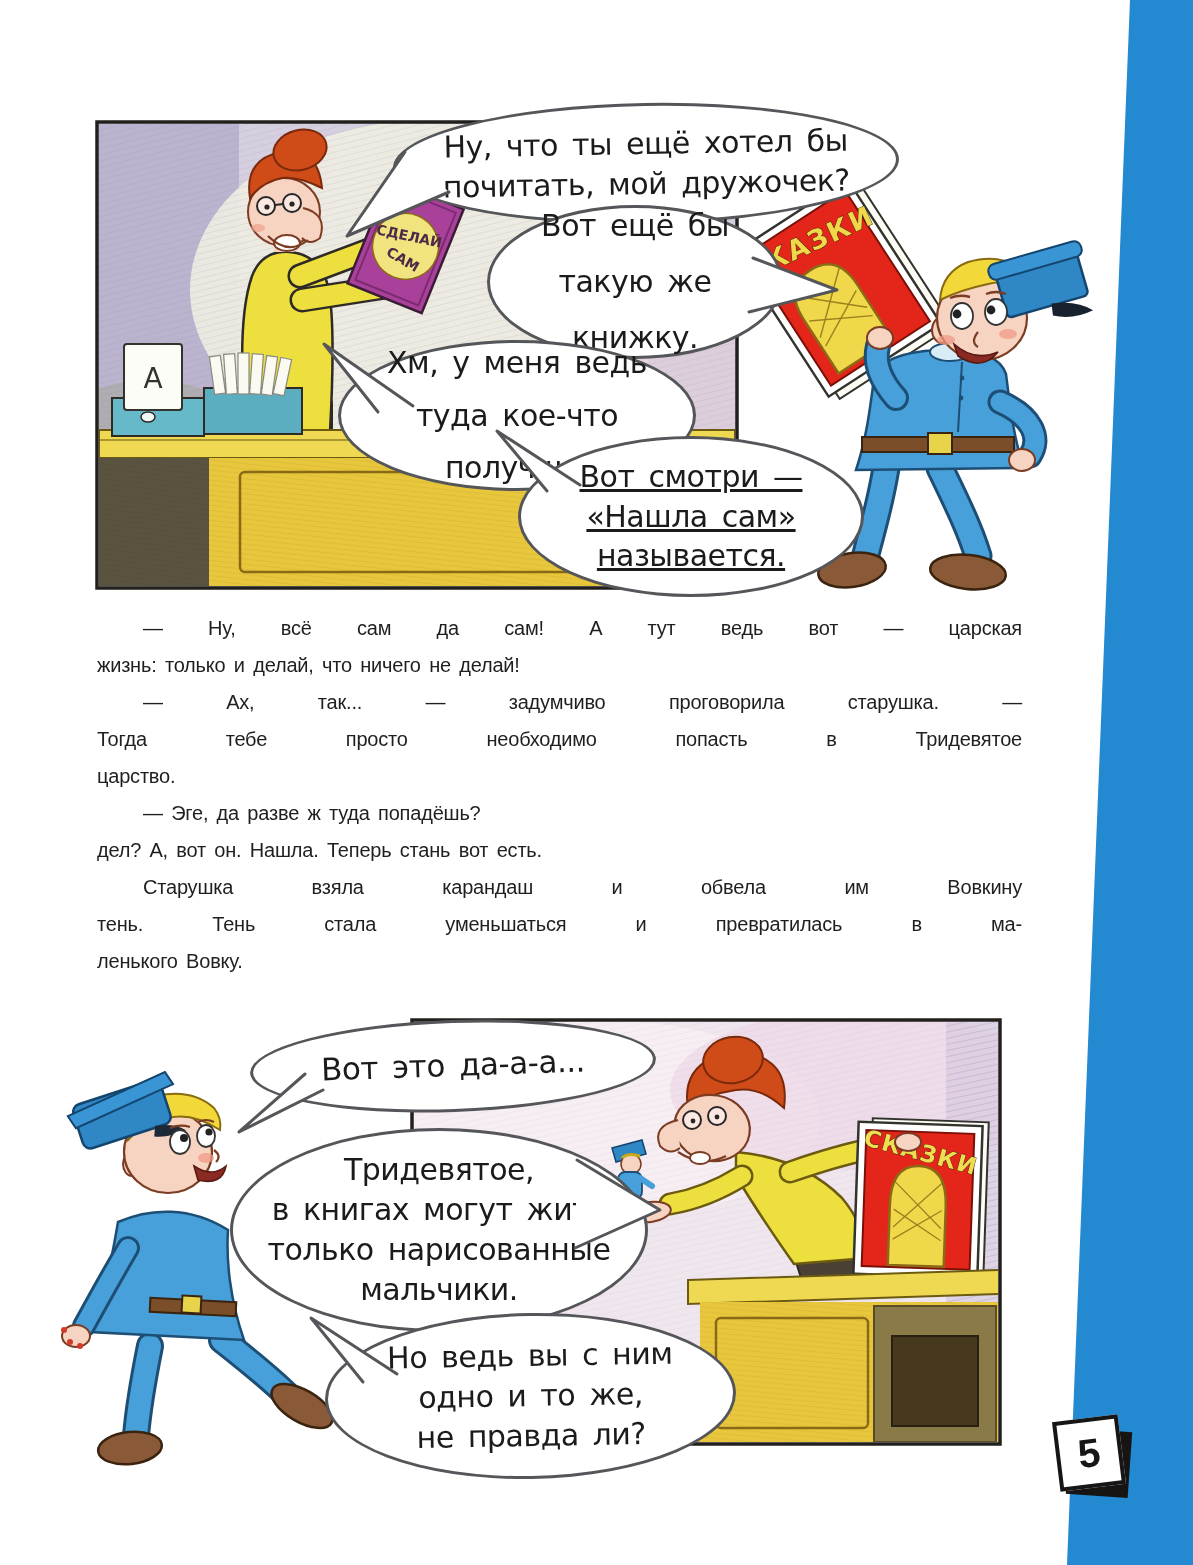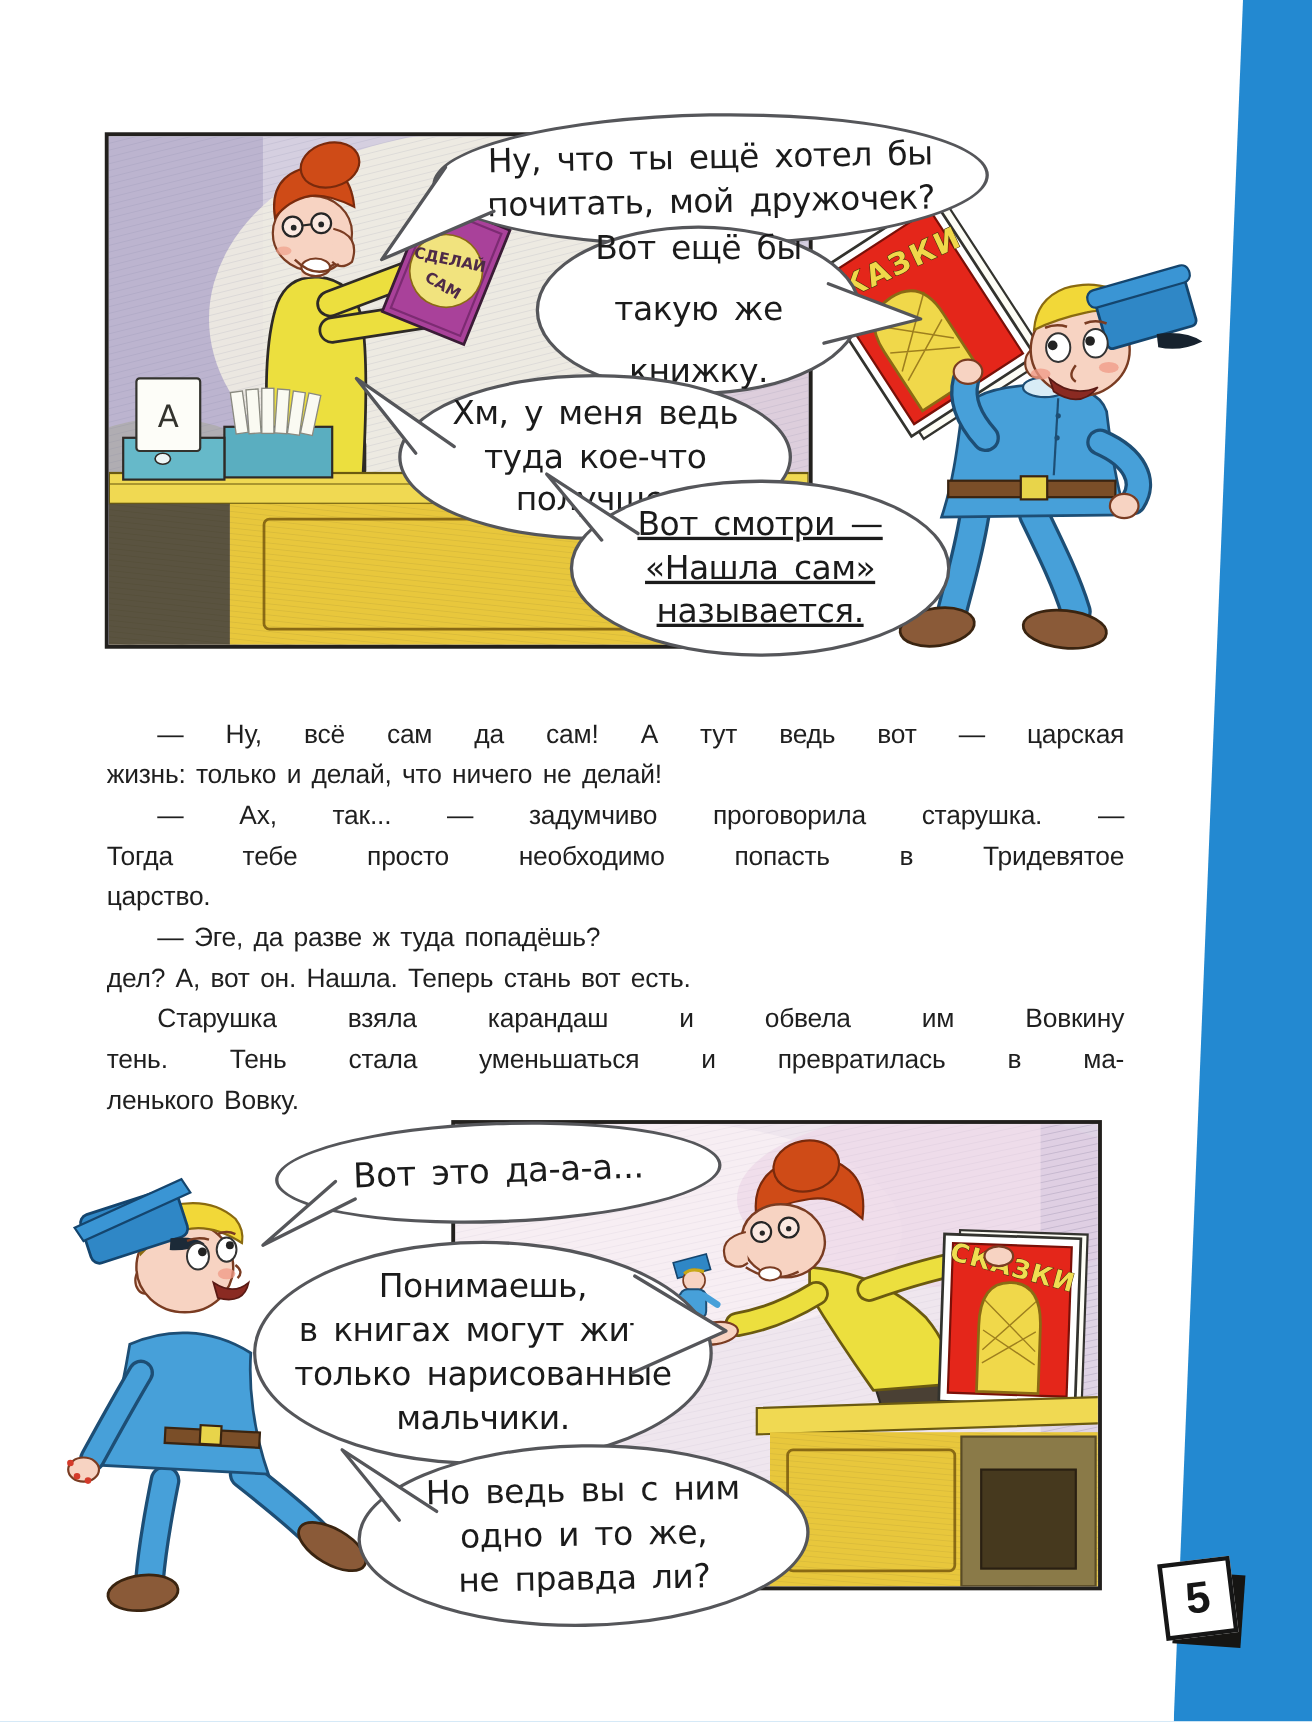--- a/index.html
+++ b/index.html
@@ -11,38 +11,38 @@
   #scene-top{top:0;}
   #scene-bottom{top:1000px;}
   
   .bubble{position:absolute;background:#ffffff;border:3px solid #55565a;border-radius:50%;
         display:flex;flex-direction:column;align-items:center;justify-content:center;
         text-align:center;z-index:3;color:#1b1b1b;font-size:30px;line-height:1.33;
         word-spacing:5px;letter-spacing:-0.5px;}
   .bubble span{display:block;white-space:nowrap;}
   .b1{left:393px;top:103px;width:500px;height:115px;transform:rotate(-1deg);}
   .b2{left:487px;top:205px;width:290px;height:148px;gap:16px;}
-  .b3{left:362px;top:340px;width:352px;height:145px;}
+  .b3{left:338px;top:340px;width:352px;height:145px;justify-content:space-between;}
   .b4{left:518px;top:436px;width:340px;height:155px;text-decoration:underline;}
   .b5{left:250px;top:1020px;width:400px;height:86px;transform:rotate(-2deg);font-size:31px;}
   .b6{left:230px;top:1128px;width:412px;height:198px;}
   .b7{left:325px;top:1313px;width:405px;height:160px;transform:rotate(-1deg);}
   .tail{position:absolute;z-index:4;overflow:visible;}
   .tail path{fill:#ffffff;stroke:#55565a;stroke-width:3;stroke-linejoin:round;stroke-linecap:round;}
   .t1{left:345px;top:148px;}
   .t2{left:745px;top:252px;}
   .t3{left:318px;top:336px;}
   .t4{left:492px;top:425px;}
   .t5{left:235px;top:1068px;}
   .t6{left:565px;top:1150px;}
   .t7{left:305px;top:1312px;}
   
   .story{position:absolute;left:97px;top:610px;width:925px;z-index:2;
-        font-family:"Liberation Sans",sans-serif;font-size:24px;line-height:37px;
-        color:#1f1f1f;letter-spacing:-0.2px;word-spacing:3px;margin-top:39px;}
+        font-family:"Liberation Sans",sans-serif;font-size:20px;line-height:37px;
+        color:#1f1f1f;letter-spacing:-0.2px;word-spacing:3px;}
   .ln{text-align:justify;text-align-last:justify;}
   .ln.last{text-align-last:left;}
   .ln.first{text-indent:46px;}
   
   .plate-wrap{position:absolute;left:1054px;top:1414px;width:94px;height:100px;z-index:5;}
   .plate-shadow{position:absolute;left:14px;top:16px;width:62px;height:66px;background:#161513;
         transform:rotate(4deg);}
   .plate{position:absolute;left:2px;top:4px;width:58px;height:62px;background:#ffffff;
         border:4px solid #161616;transform:rotate(-7deg);display:flex;align-items:center;
         justify-content:center;font-family:"Liberation Sans",sans-serif;font-weight:bold;
@@ -359,21 +359,21 @@
     <path d="M12,10 L95,60 L10,98"></path>
     </svg>
   <svg class="tail t7" width="100" height="75">
     <path d="M92,62 L6,6 L58,70"></path>
     </svg>
 
   <div class="bubble b5">
     <span>Вот это да-а-а...</span>
   </div>
   <div class="bubble b6">
-    <span>Понимаешь,</span>
+    <span>Тридевятое,</span>
     <span>в книгах могут жить</span>
     <span>только нарисованные</span>
     <span>мальчики.</span>
   </div>
   <div class="bubble b7">
     <span>Но ведь вы с ним</span>
     <span>одно и то же,</span>
     <span>не правда ли?</span>
   </div>
 

